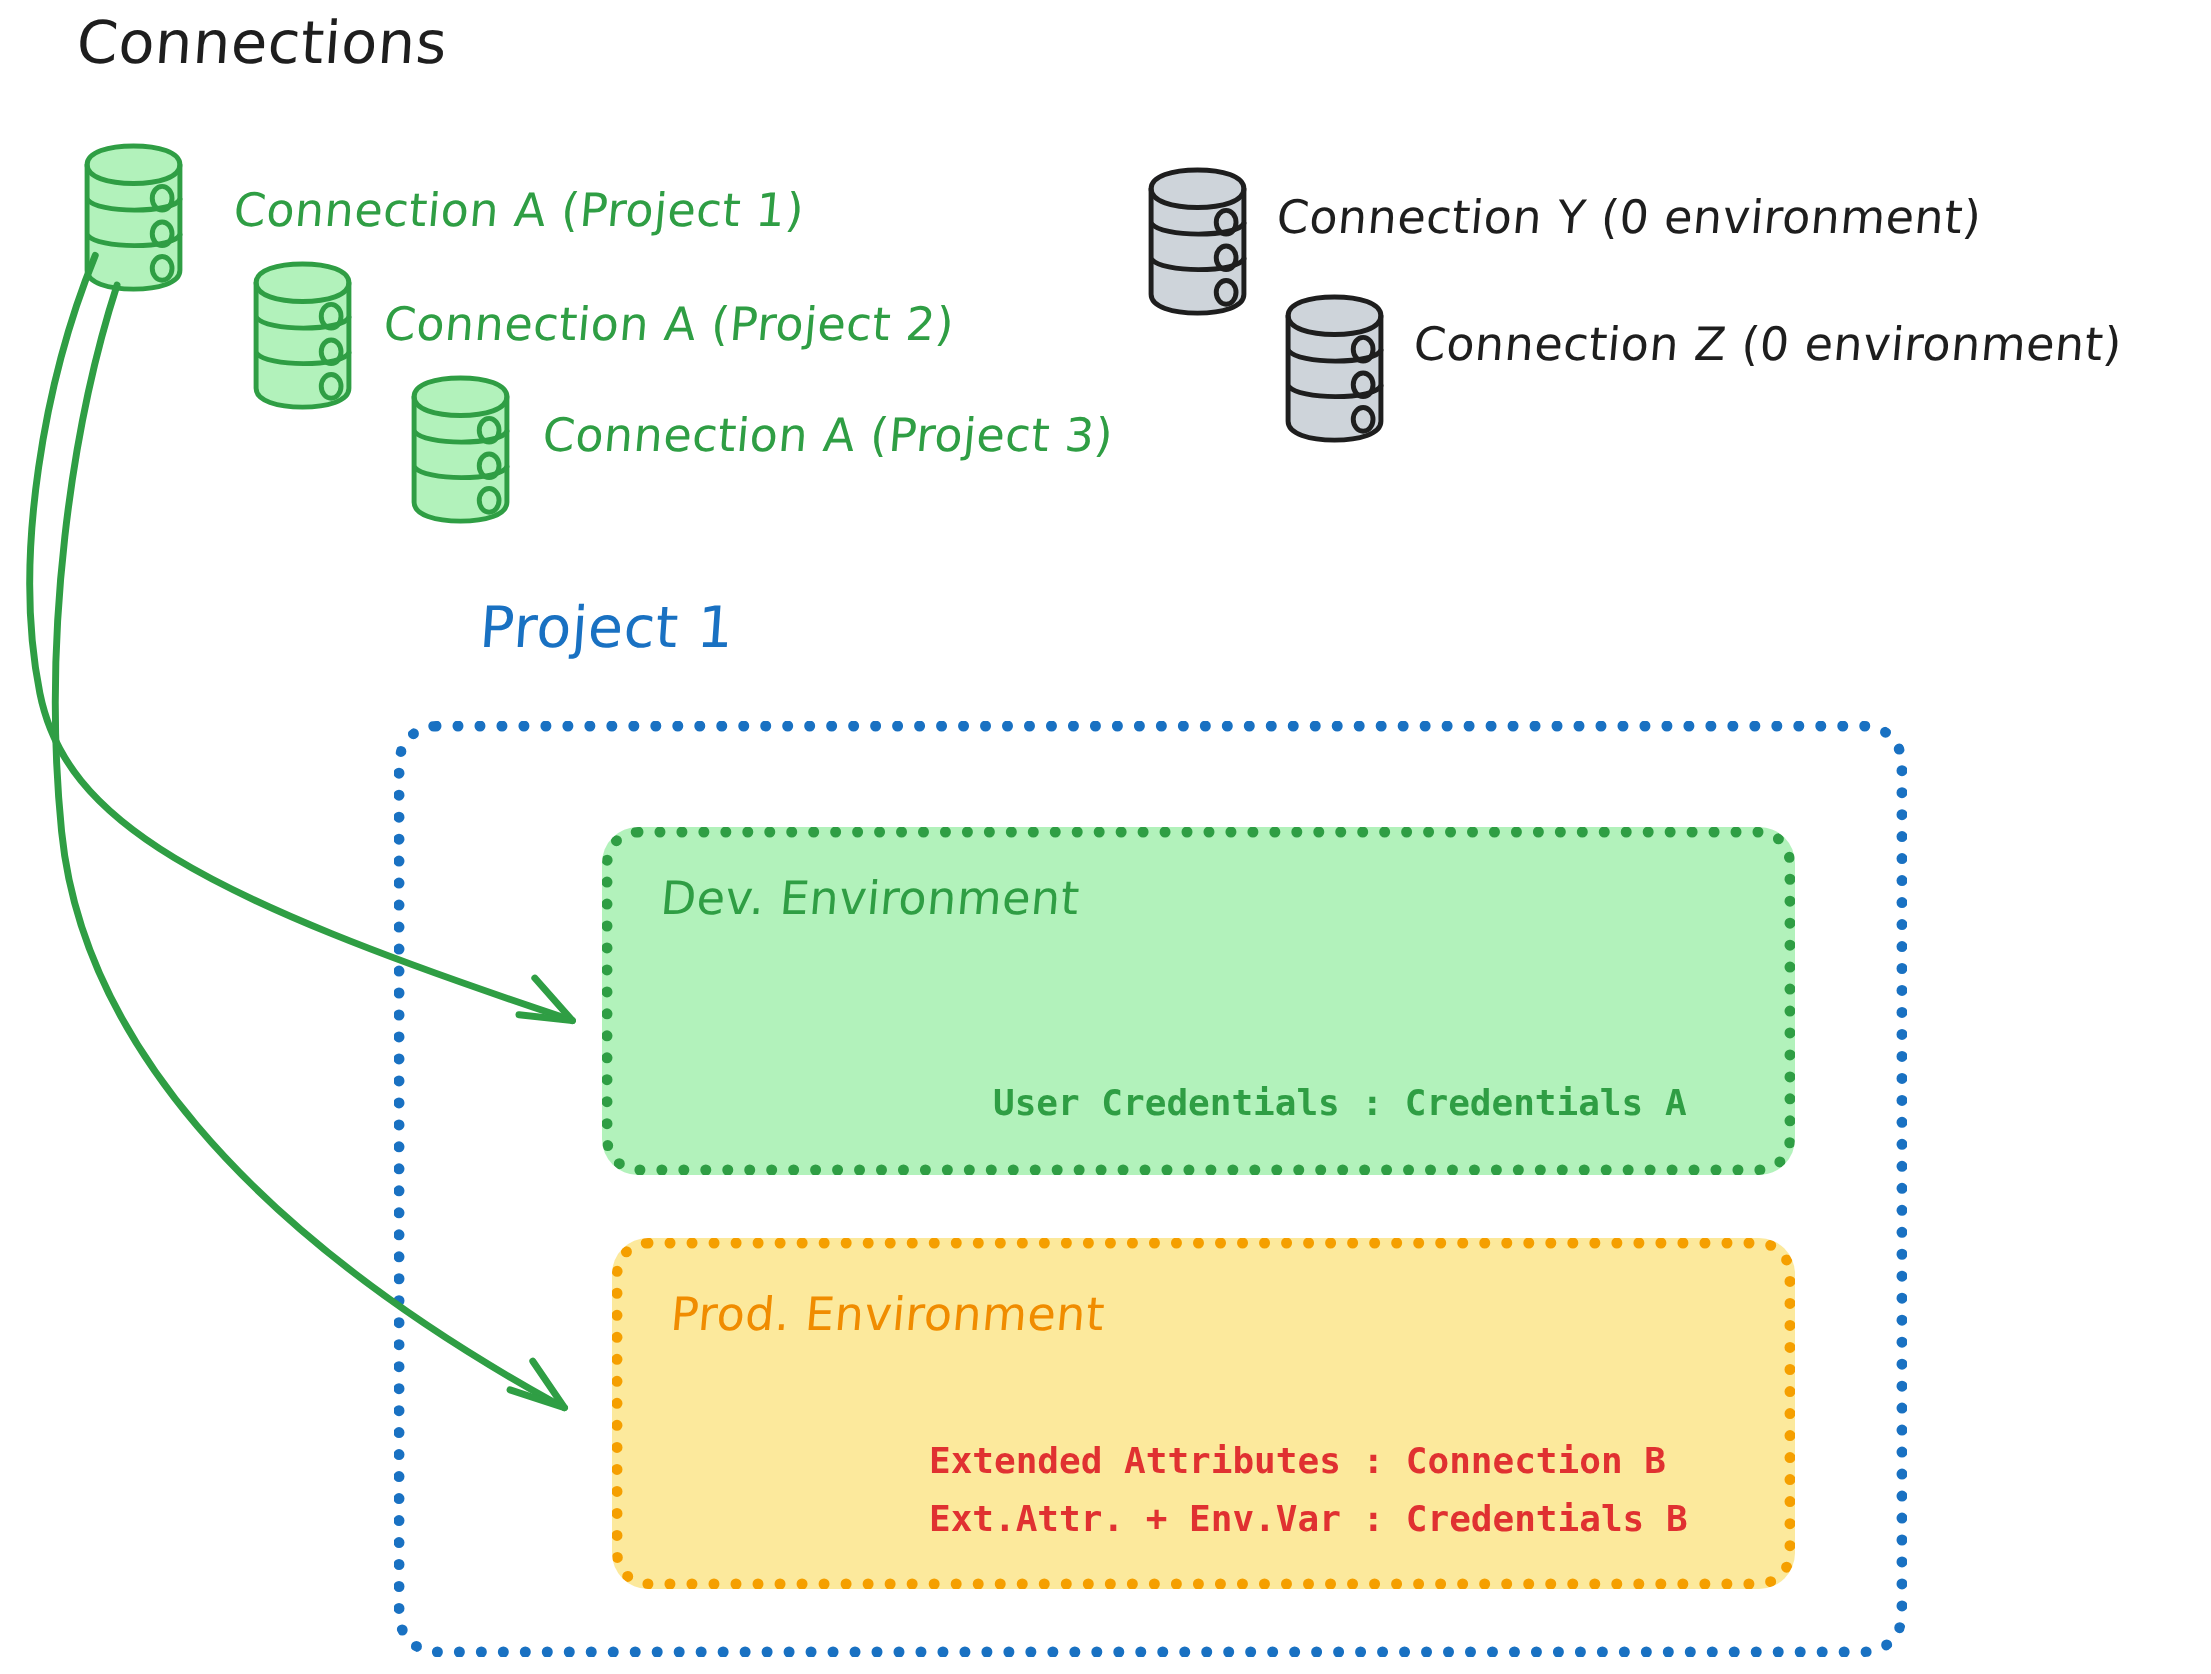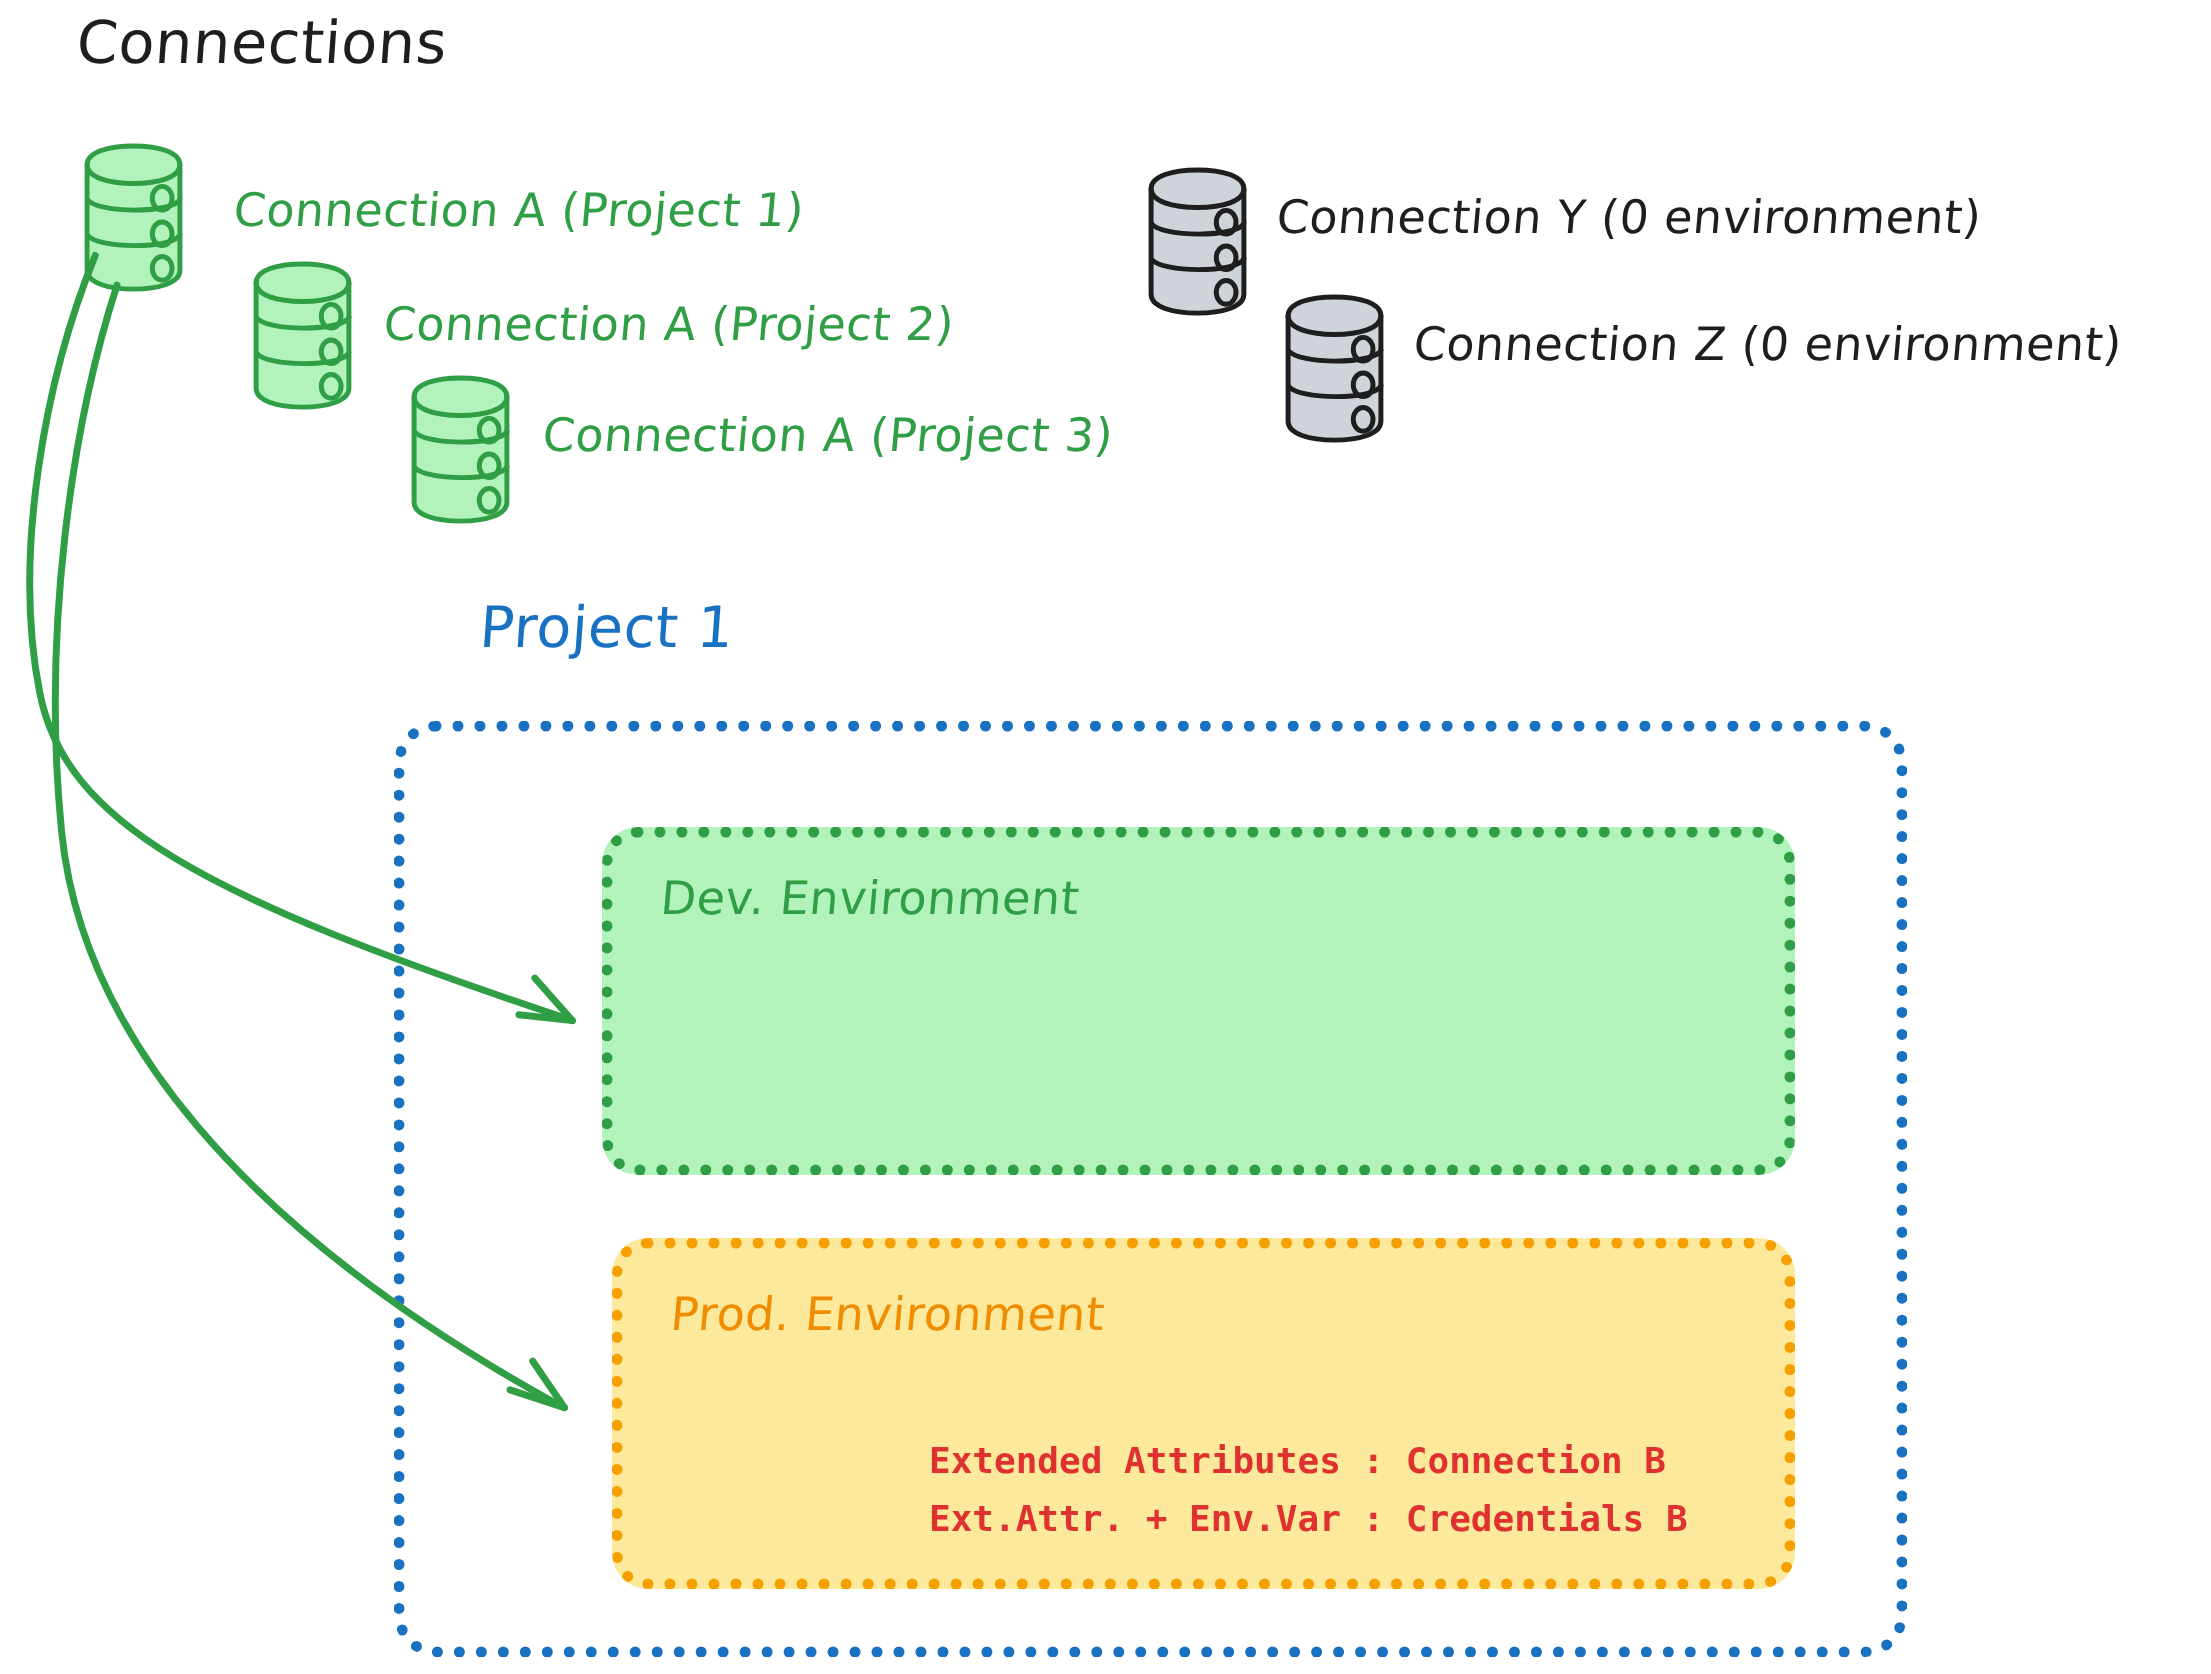--- a/index.html
+++ b/index.html
@@ -210,20 +210,21 @@
   <div class="hand conn-label-black" style="left:1277px; top:190px;">Connection Y (0 environment)</div>
 
   <div class="hand conn-label-black" style="left:1414px; top:317px;">Connection Z (0 environment)</div>
 
   <div class="dotbox" id="project1-box"></div>
 
   <div class="dotbox" id="dev-env-box"></div>
 
   <div class="hand env-title-green" style="left:661px; top:871px;">Dev. Environment</div>
 
+  <div class="mono mono-green" style="left:993px; top:1082px;">User Credentials : Credentials A</div>
 
   <div class="dotbox" id="prod-env-box"></div>
 
   <div class="hand env-title-orange" style="left:671px; top:1287px;">Prod. Environment</div>
 
   <div class="mono mono-red" style="left:929px; top:1440px;">Extended Attributes : Connection B</div>
 
   <div class="mono mono-red" style="left:929px; top:1498px;">Ext.Attr. + Env.Var : Credentials B</div>
 
   <svg id="arrow-layer" viewBox="0 0 2234 1691">

